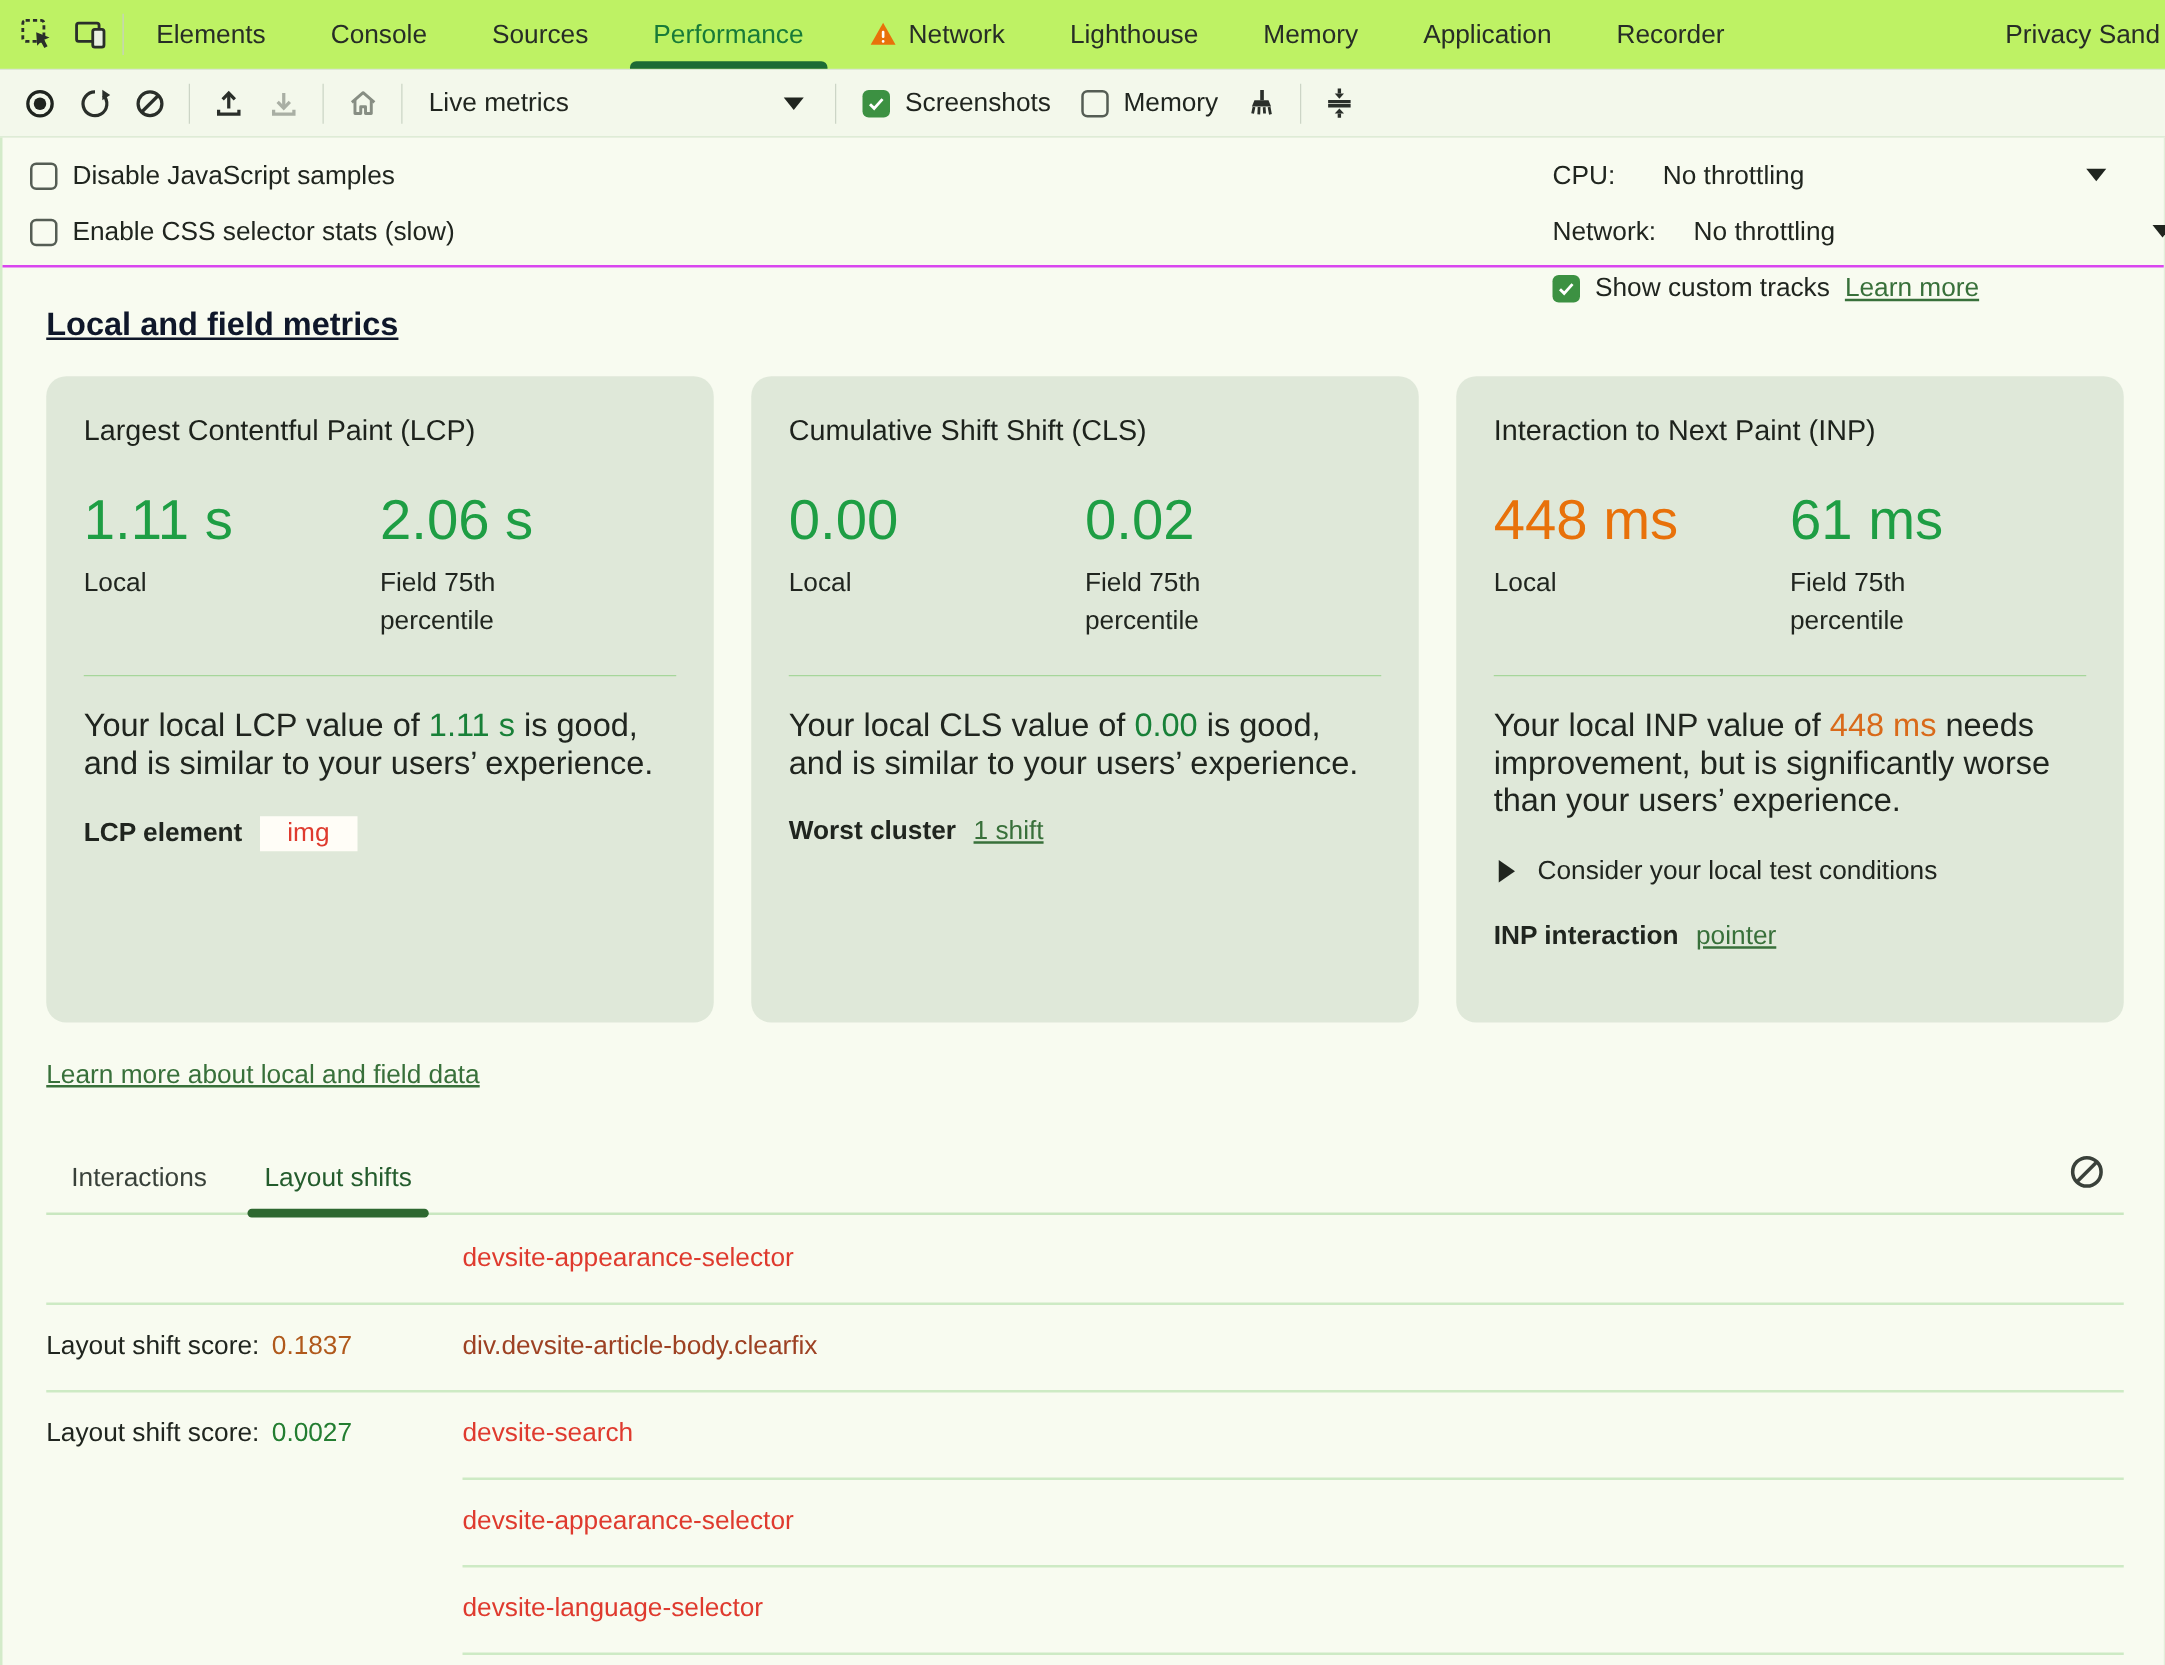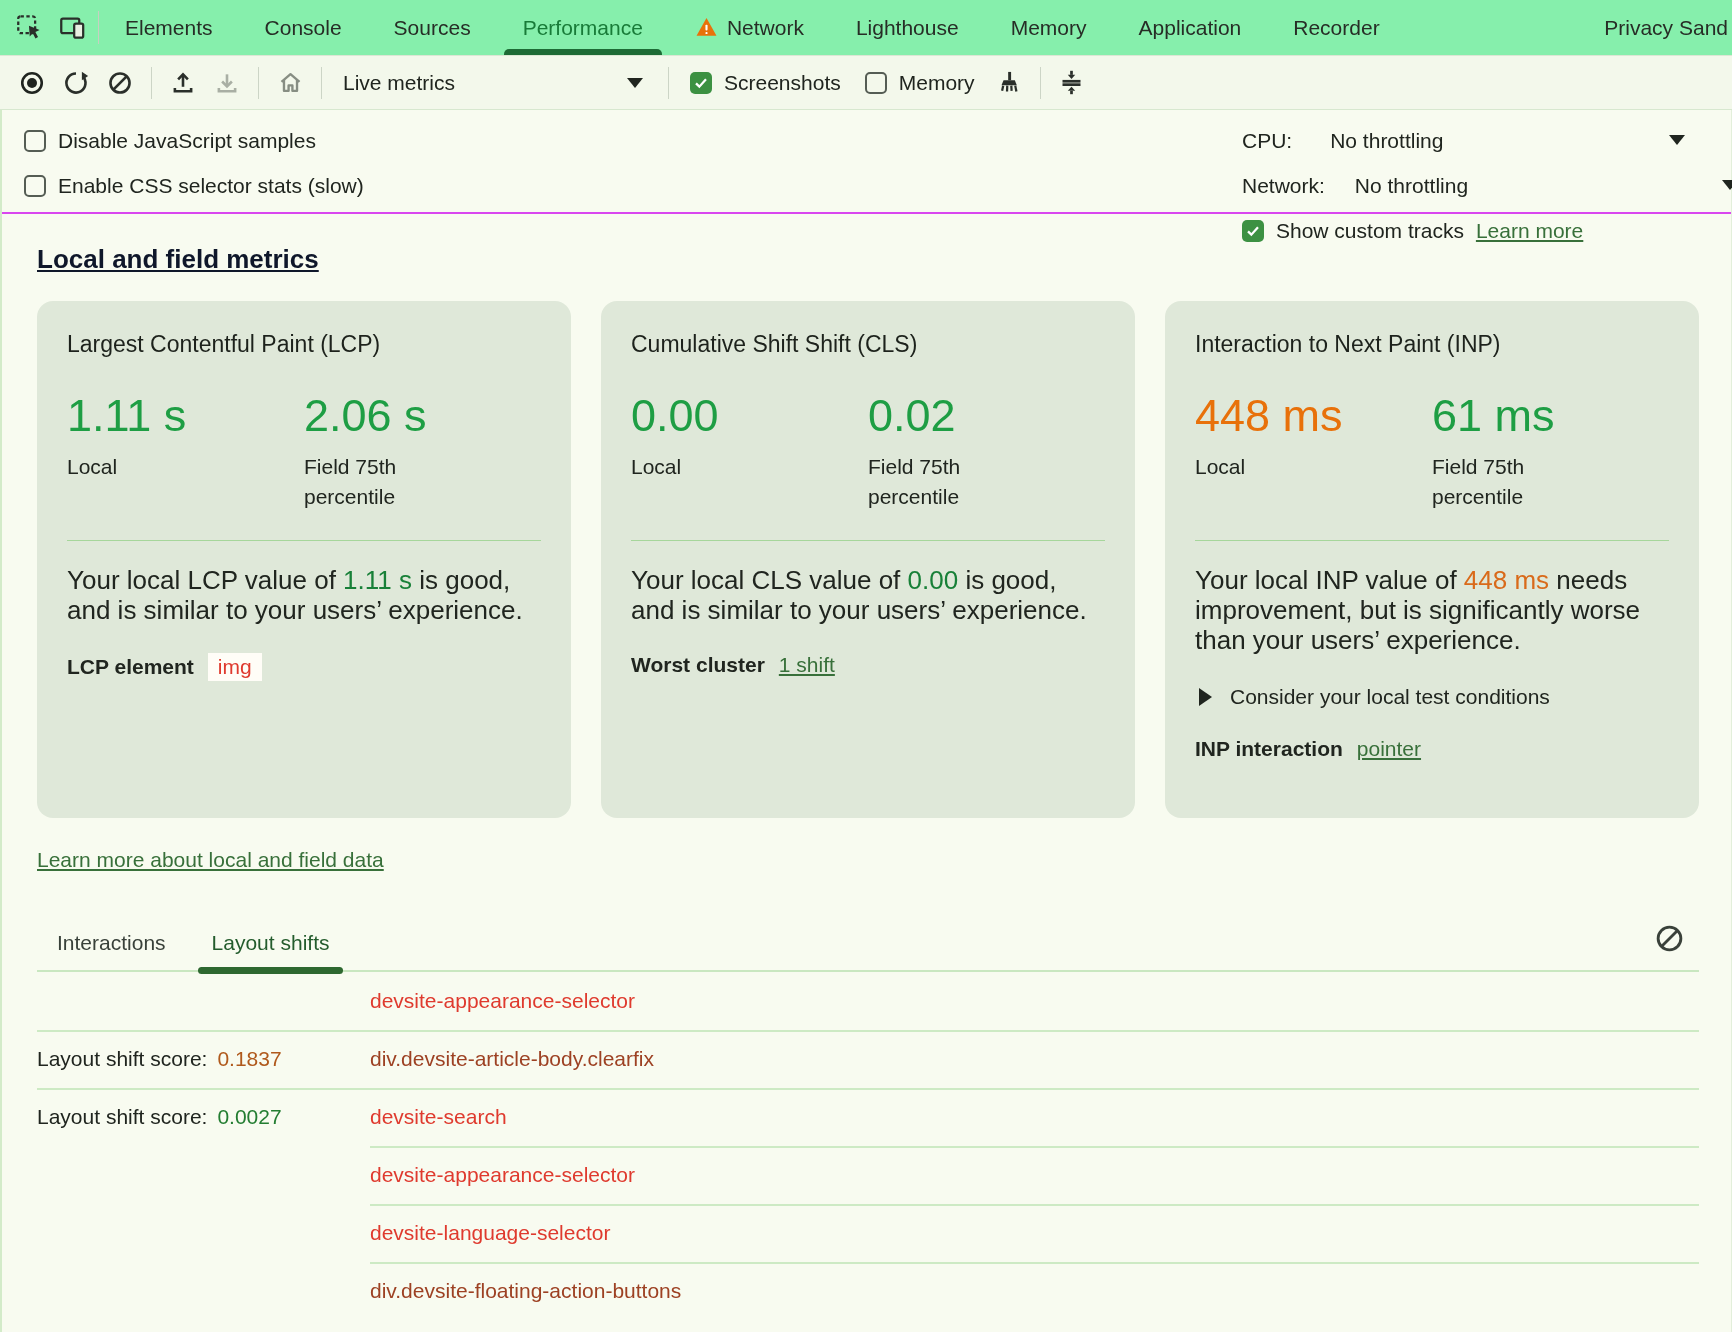--- a/index.html
+++ b/index.html
@@ -3,21 +3,21 @@
 <meta charset="utf-8">
 <style>
   html,body{margin:0;padding:0;background:#fff;}
   .frame{
     width:1732px;height:1332px;overflow:hidden;position:relative;
     background:#f8fbf0;color:#20251f;
     font-family:"Liberation Sans","DejaVu Sans",sans-serif;
     -webkit-font-smoothing:antialiased;
   }
   
-  .tabbar{height:55px;background:#86efac;display:flex;align-items:stretch;border-bottom:1px solid #dce7d4;}
+  .tabbar{height:55px;background:#bef264;display:flex;align-items:stretch;border-bottom:1px solid #dce7d4;}
   .tabbar-icongroup{display:flex;align-items:center;gap:16px;padding:0 12px 0 16px;}
   .icon-btn{display:flex;align-items:center;justify-content:center;border-radius:6px;}
   .vdiv{width:1px;background:#c7cfc1;margin:11px 0;}
   .tab{display:flex;align-items:center;gap:9px;padding:0 26px;font-size:21px;color:#272d26;position:relative;white-space:nowrap;}
   .tab--active{color:#187b38;}
   .tab-underline{position:absolute;left:7px;right:7px;bottom:0;height:6px;background:#1d6b35;border-radius:5px 5px 0 0;}
   .tab--last{margin-left:auto;padding-right:4px;}
   
   .toolbar{height:53px;background:#f3f8eb;display:flex;align-items:center;padding:0 10px;border-bottom:1px solid #d7e8cf;}
   .tbtn{width:44px;height:42px;display:flex;align-items:center;justify-content:center;border-radius:6px;flex:none;}
@@ -48,32 +48,32 @@
   .vals{display:grid;grid-template-columns:1fr 1fr;margin-top:32px;}
   .val{font-size:45px;color:#1e9e44;}
   .val--warn{color:#e8710a;}
   .val-label{margin-top:10px;font-size:21px;line-height:30px;max-width:160px;color:#20251f;}
   .card-divider{border:none;border-top:1px solid #a6d69b;margin:28px 0 24px;}
   .card-body{font-size:26px;line-height:30px;margin:0;color:#20251f;}
   .inline-good{color:#188038;}
   .inline-warn{color:#d96a1a;}
   .card-footer{margin-top:28px;font-size:21px;display:flex;align-items:center;gap:14px;}
   .footer-label{font-weight:700;}
-  .chip{background:#fffdf7;color:#df3a2e;padding:2px 10px;border-radius:0;}
+  .chip{background:#fffdf7;color:#df3a2e;padding:2px 22px;border-radius:0;}
   .disclosure{margin-top:30px;display:flex;align-items:center;gap:18px;font-size:21px;padding-left:4px;}
   .tri-right{width:0;height:0;border-top:9px solid transparent;border-bottom:9px solid transparent;border-left:13px solid #20251f;flex:none;}
   .learn-link{display:inline-block;margin-top:30px;font-size:21px;}
   
   .shift-panel{margin-top:48px;position:relative;}
   .sp-tabs{display:flex;align-items:flex-end;gap:46px;padding-left:20px;height:50px;border-bottom:2px solid #c9e7c0;position:relative;}
   .sp-tab{font-size:21px;font-weight:500;color:#39413a;padding-bottom:15px;position:relative;}
   .sp-tab--active{color:#245c2d;}
   .sp-tab--active::after{content:"";position:absolute;left:-14px;right:-14px;bottom:-4px;height:7px;border-radius:5px;background:#2e6830;}
   .sp-clear{position:absolute;right:14px;bottom:12px;}
-  .sp-row{position:relative;height:58px;display:flex;align-items:center;}
+  .sp-row{position:relative;height:70px;display:flex;align-items:center;}
   .sp-row::before{content:"";position:absolute;top:0;left:0;right:0;height:2px;background:#cdeac4;}
   .sp-row--nosep::before{display:none;}
   .sp-row--indent::before{left:333px;}
   .sp-score{width:333px;flex:none;font-size:21px;display:flex;gap:10px;align-items:center;}
   .score-val{font-weight:500;}
   .score--warn{color:#b0591c;}
   .score--good{color:#237d31;}
   .sp-selector{font-size:21px;cursor:pointer;}
   .sel--red{color:#df3a2e;}
   .sel--brown{color:#9d4123;}

